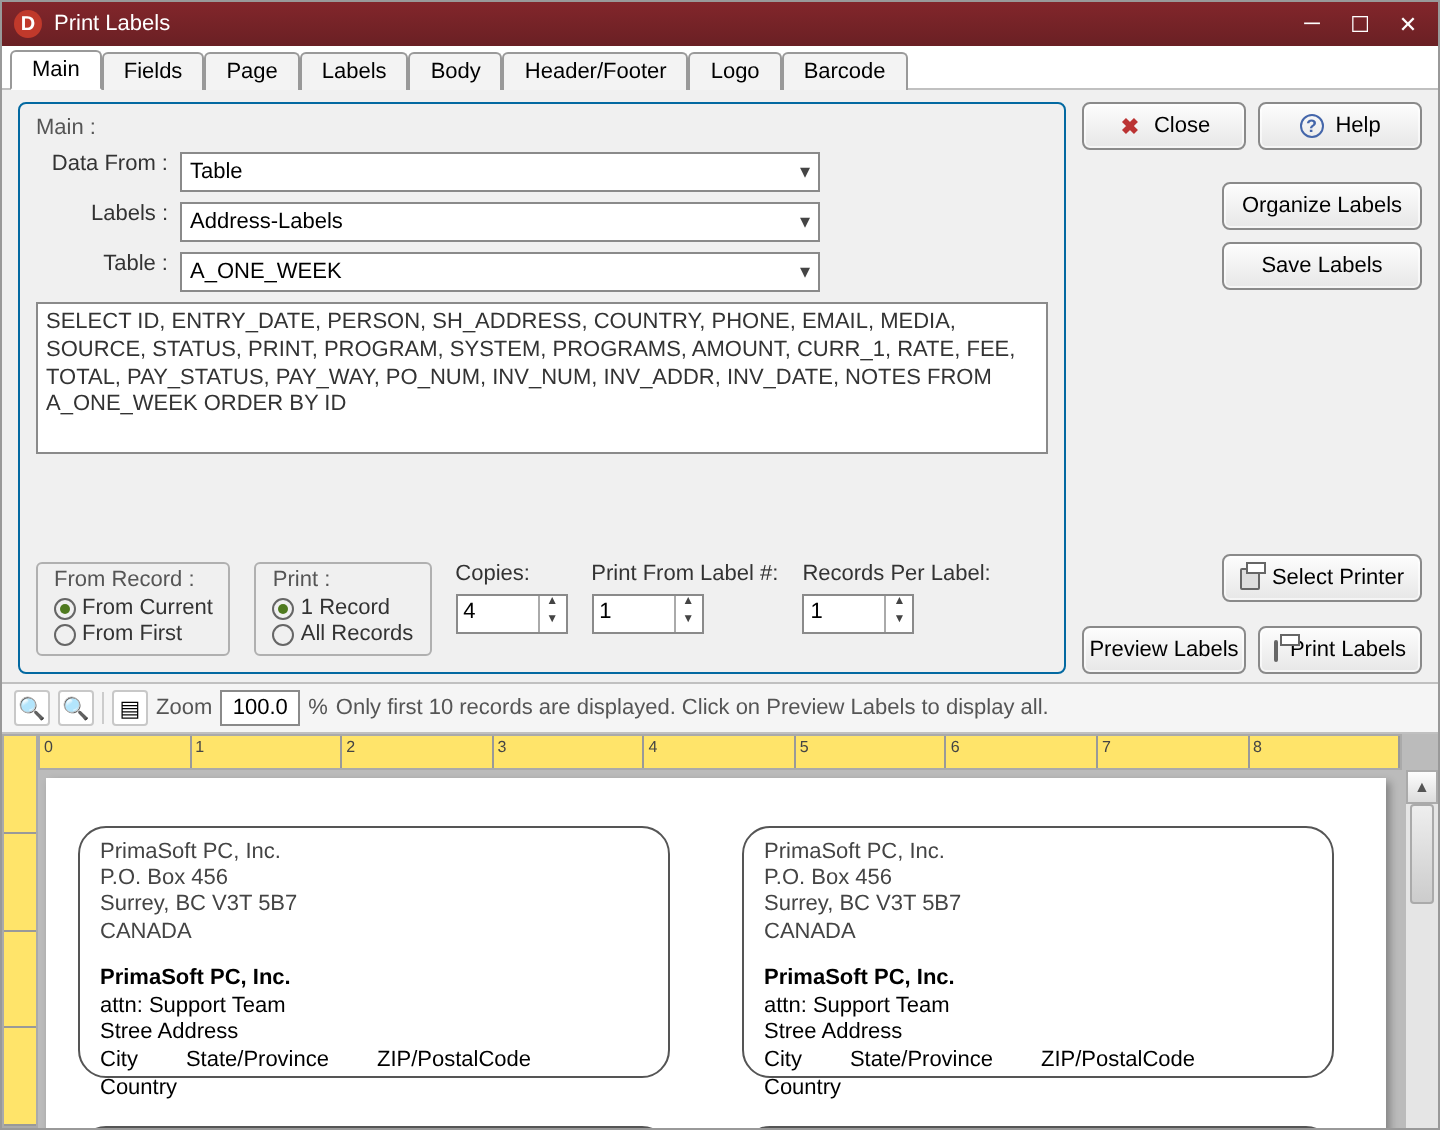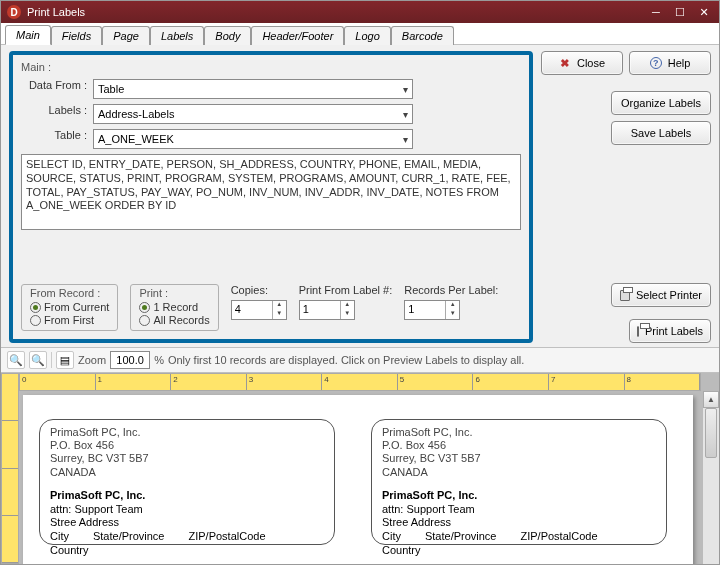--- a/index.html
+++ b/index.html
@@ -2,24 +2,24 @@
 <html><head>
 <meta charset="utf-8">
 <style>
   * { box-sizing: border-box; margin: 0; padding: 0; font-family: Tahoma, Arial, sans-serif; font-size: 11px; }
   body { background: #f0f0f0; width: 720px; height: 565px; overflow: hidden; display: flex; flex-direction: column; border: 1px solid #999; }
   .titlebar { background: linear-gradient(#82262b, #6a2024); height: 22px; display: flex; align-items: center; padding: 0 4px 0 6px; color: #fff; }
   .title-icon { width: 14px; height: 14px; background: #c0392b; border-radius: 7px; display: flex; align-items: center; justify-content: center; font-weight: bold; margin-right: 6px; font-size: 10px; }
   .title-text { flex: 1; font-size: 11px; }
   .win-btn { width: 22px; height: 16px; display: flex; align-items: center; justify-content: center; color: #fff; margin-left: 2px; cursor: pointer; }
   .tabstrip { background: #fff; border-bottom: 1px solid #c0c0c0; display: flex; padding-left: 4px; height: 22px; align-items: flex-end; }
-  .tab { padding: 3px 10px; border: 1px solid #999; border-bottom: none; margin-right: 0px; border-radius: 3px 3px 0 0; background: #f3f3f3; cursor: pointer; position: relative; top: 1px; font-style: italic; }
+  .tab { padding: 3px 10px; border: 1px solid #999; border-bottom: none; margin-right: 0px; border-radius: 3px 3px 0 0; background: #f3f3f3; cursor: pointer; position: relative; top: 1px; }
   .tab.active { background: #fff; border-bottom: 1px solid #fff; font-weight: normal; }
   .content-row { display: flex; padding: 6px 8px 4px 8px; gap: 8px; }
-  .main-panel { border: 4px solid #0369a1; border-radius: 4px; padding: 6px 8px 8px 8px; background: #f0f0f0; flex: 1; }
+  .main-panel { border: 1px solid #0369a1; border-radius: 4px; padding: 6px 8px 8px 8px; background: #f0f0f0; flex: 1; }
   .fieldset-label { color: #555; margin-bottom: 6px; }
   .form-row { display: flex; align-items: flex-start; margin-bottom: 5px; }
   .form-label { width: 72px; text-align: right; padding-right: 6px; color: #333; }
   .combo { flex: 1; height: 20px; border: 1px solid #8a8a8a; background: #fff; display: flex; align-items: center; padding: 0 18px 0 4px; position: relative; max-width: 320px;}
   .combo::after { content: "▾"; position: absolute; right: 4px; color: #444; font-size: 10px; }
   .sql-box { width: 100%; height: 76px; border: 1px solid #8a8a8a; background: #fff; padding: 3px 4px; color: #333; overflow: hidden; line-height: 1.25; white-space: normal; }
   .lower-options { display: flex; gap: 12px; margin-top: 54px; }
   .radio-group { border: 1px solid #b0b0b0; border-radius: 3px; padding: 2px 8px 4px 8px; }
   .rg-title { color: #555; margin-bottom: 2px; }
   .radio-row { display: flex; align-items: center; gap: 3px; color: #333; margin-top: 1px; }
@@ -185,20 +185,21 @@
 
     <div style="flex:1"></div>
 
     <div class="two-btn-row">
       <div class="btn" style="width:100px">
           <span class="icon-printer"></span>
           <span>Select Printer</span>
         </div>
     </div>
     <div class="two-btn-row" style="margin-top:6px">
+      <div class="btn" style="width:82px">Preview Labels</div>
       <div class="btn" style="width:82px">
           <span class="icon-printer"></span>
           <span>Print Labels</span>
         </div>
     </div>
   </div>
 </div>
 
 <div class="toolbar">
   <div class="tb-ico">🔍</div>

